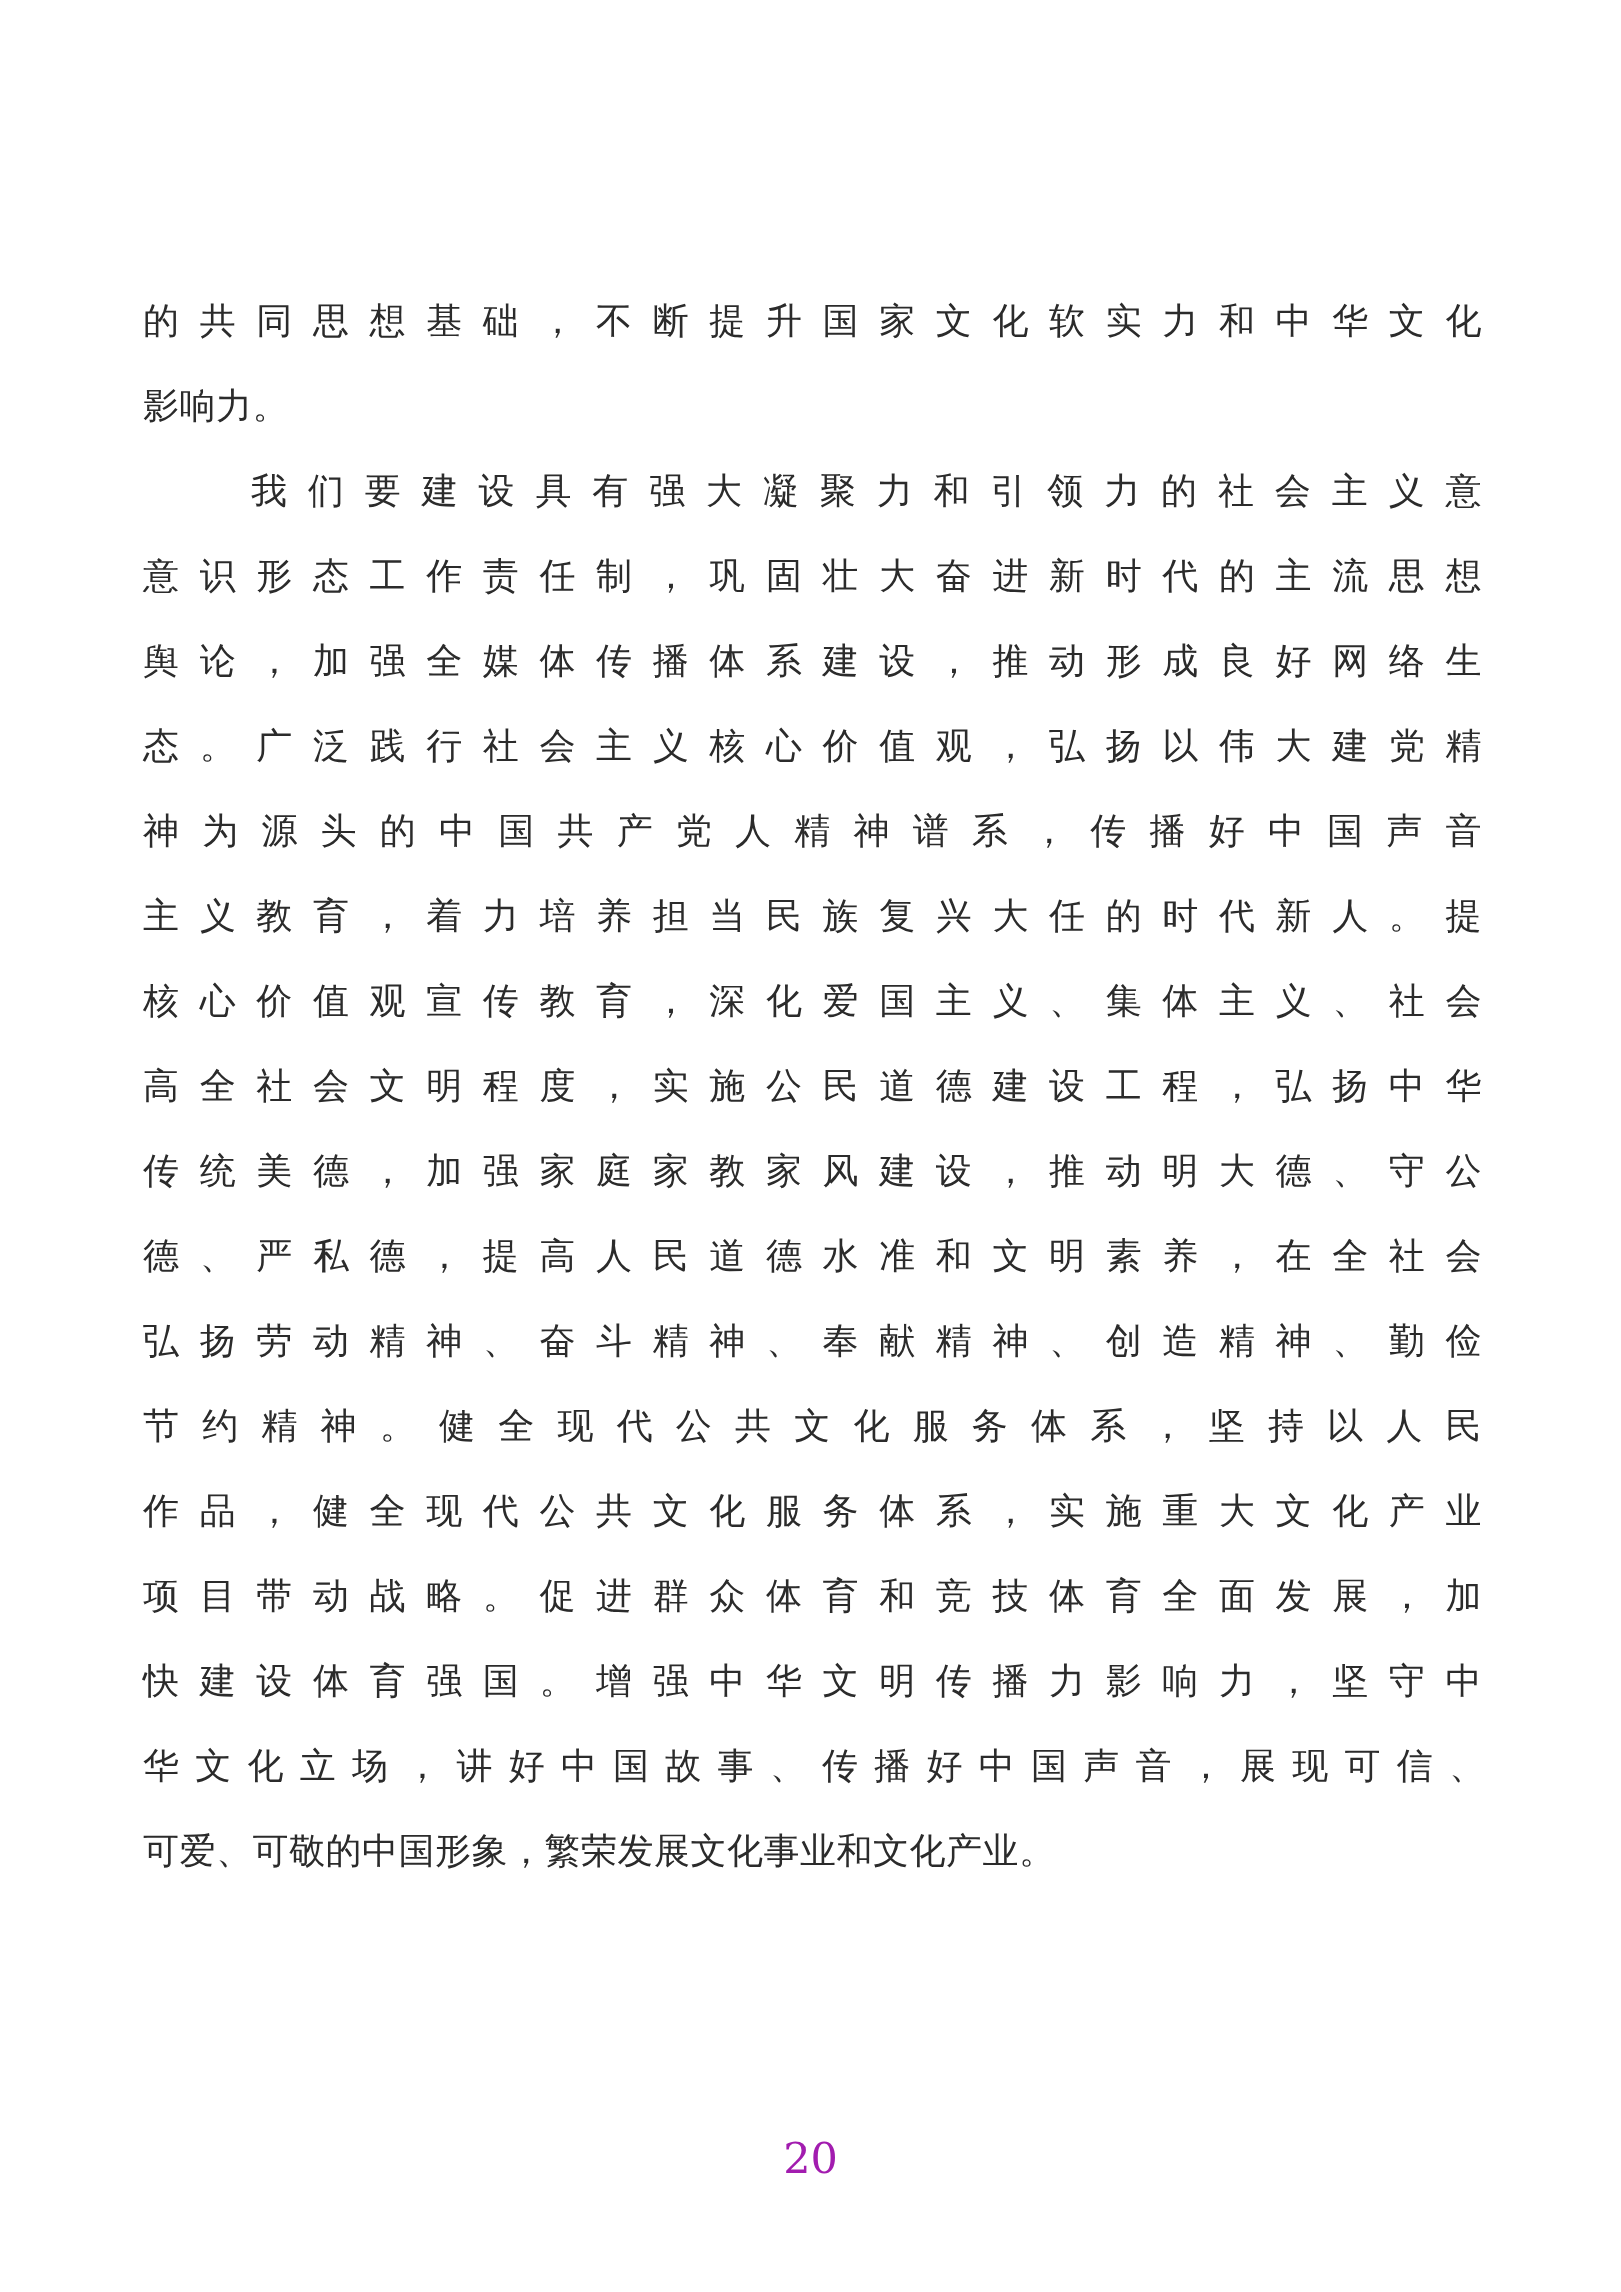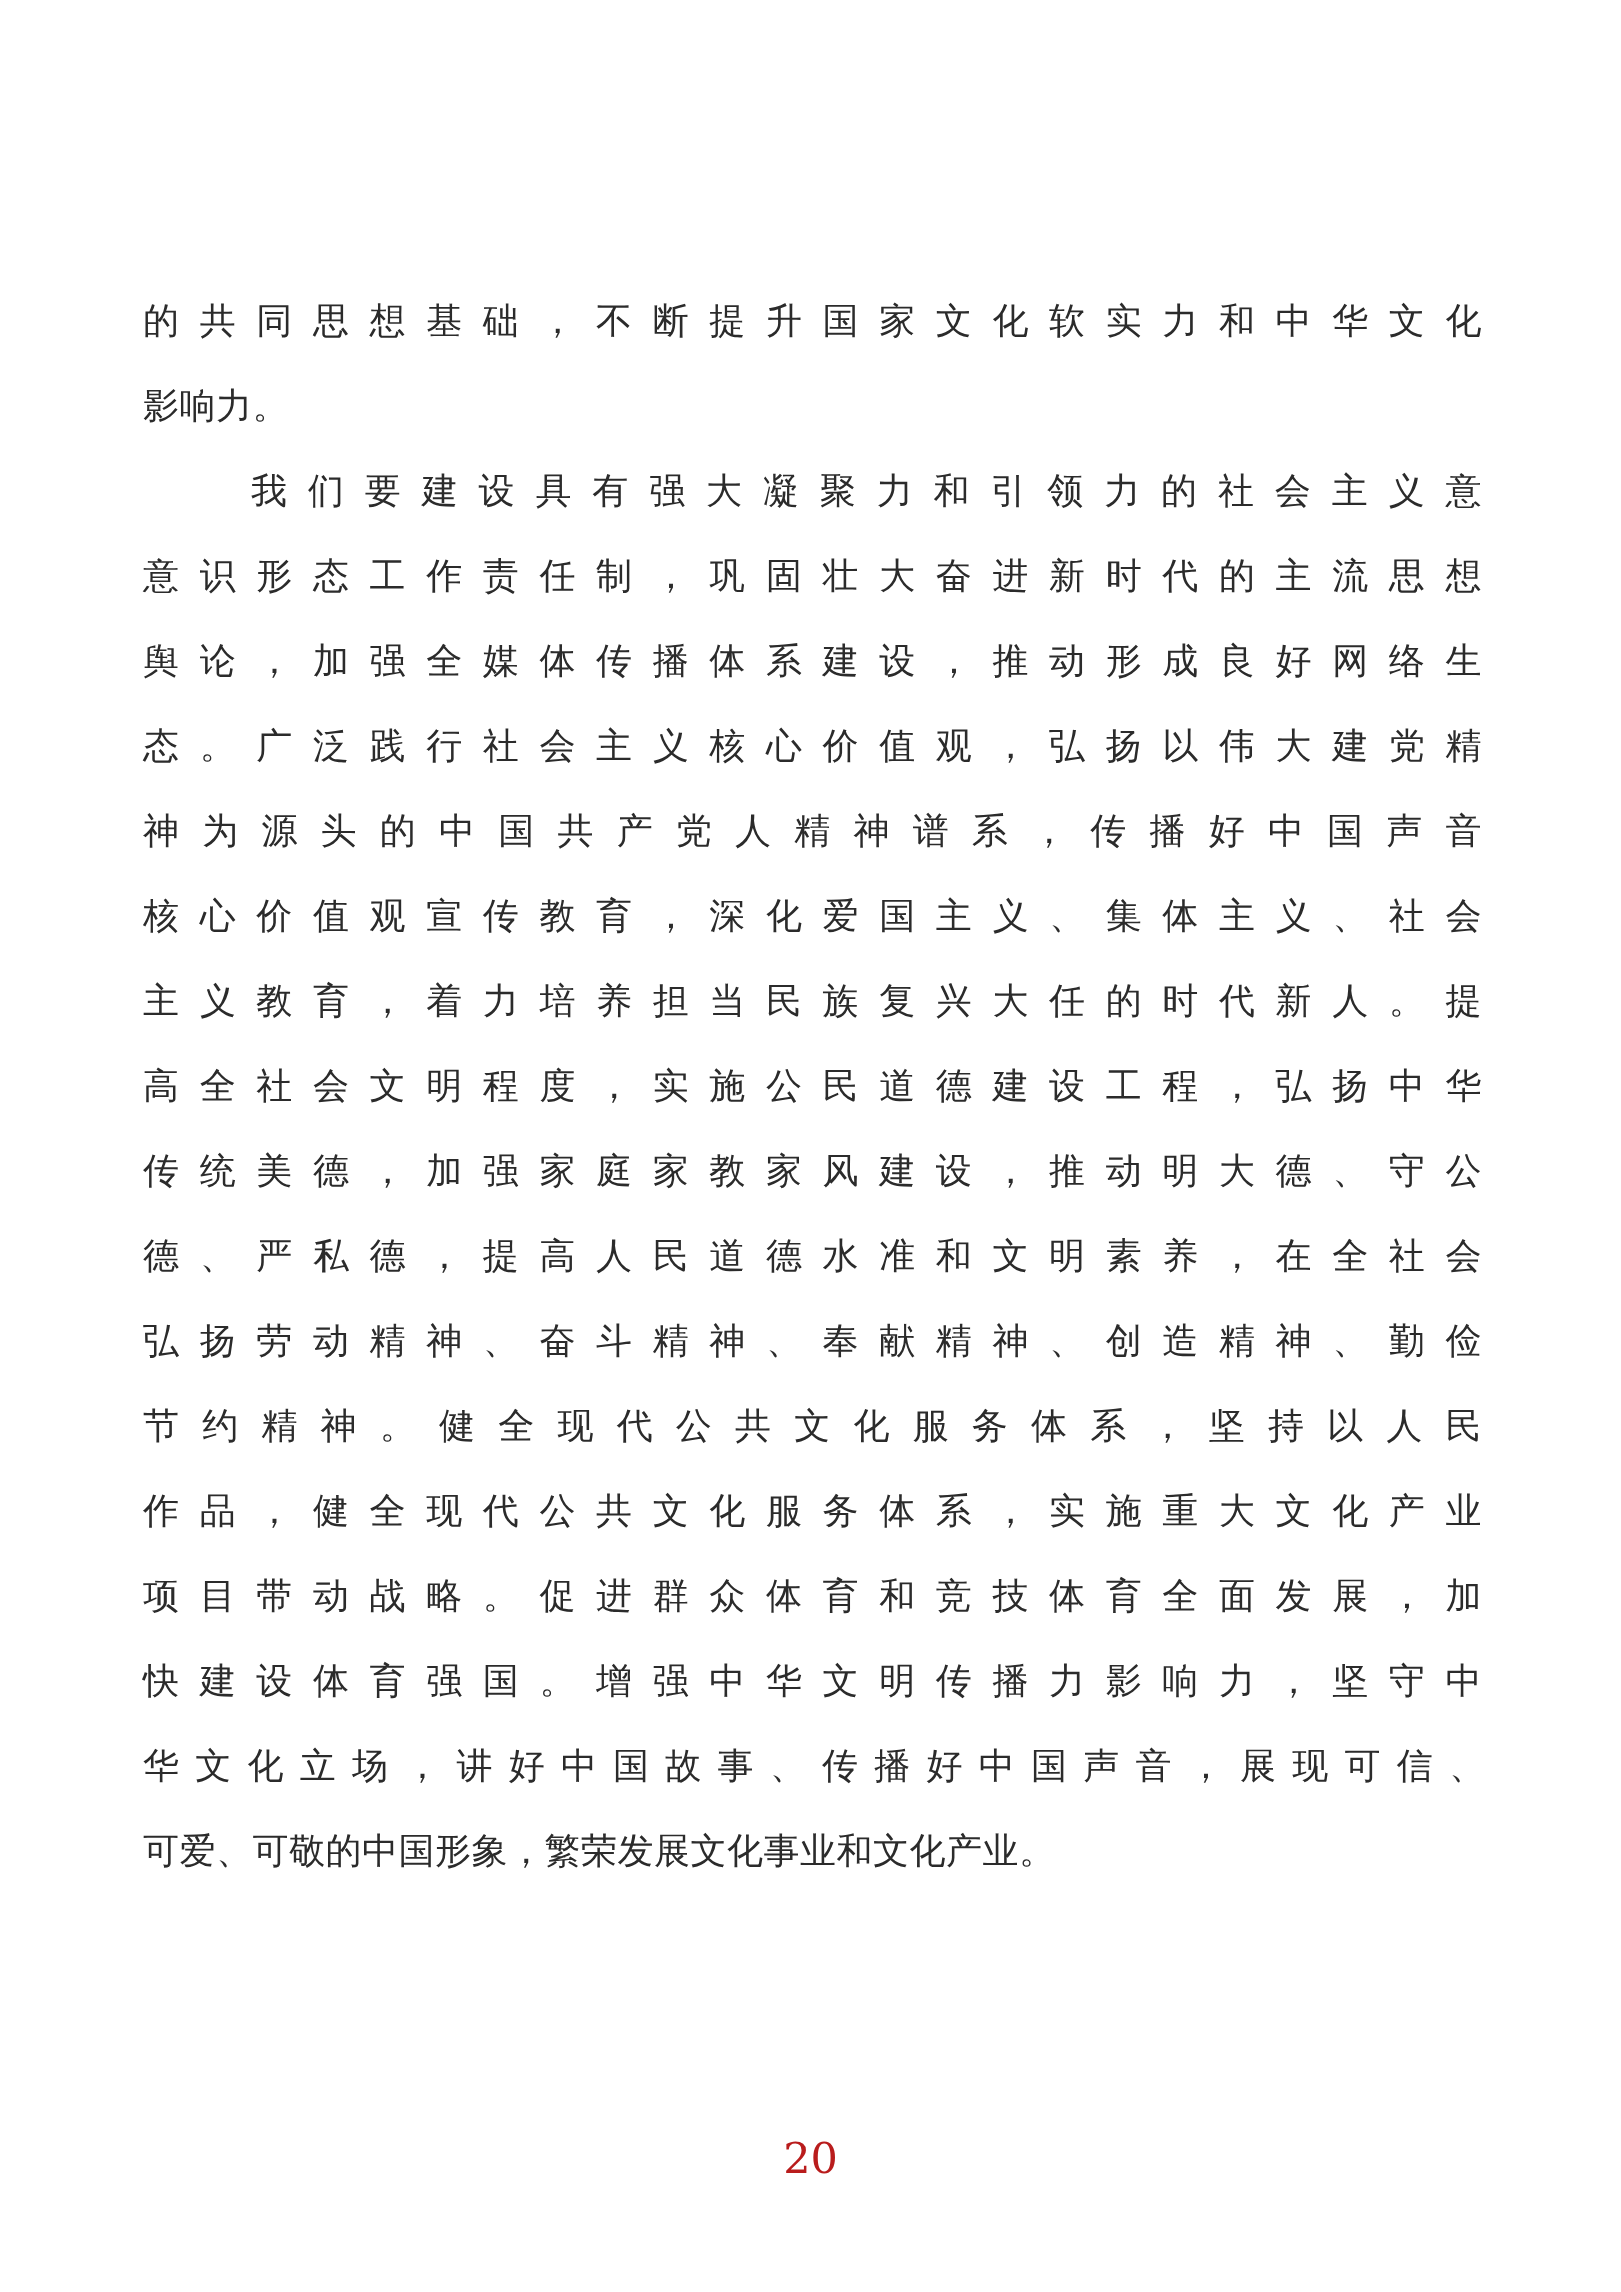--- a/index.html
+++ b/index.html
@@ -44,37 +44,37 @@
     letter-spacing: -2.9px;
   }
   .page-number {
     position: absolute;
     left: 0;
     top: 2133px;
     width: 100%;
     text-align: center;
     font-size: 43px;
     font-family: "DejaVu Serif", serif;
-    color: #b91c1c;
+    color: #a21caf;
   }
 </style>
 </head>
 <body>
 
 <div class="page">
   <div class="text-block">
     <div class="line">的共同思想基础，不断提升国家文化软实力和中华文化</div>
     <div class="line end">影响力。</div>
     <div class="line indent">我们要建设具有强大凝聚力和引领力的社会主义意</div>
     <div class="line">意识形态工作责任制，巩固壮大奋进新时代的主流思想</div>
     <div class="line">舆论，加强全媒体传播体系建设，推动形成良好网络生</div>
     <div class="line">态。广泛践行社会主义核心价值观，弘扬以伟大建党精</div>
     <div class="line">神为源头的中国共产党人精神谱系，传播好中国声音</div>
+    <div class="line">主义教育，着力培养担当民族复兴大任的时代新人。提</div>
     <div class="line">核心价值观宣传教育，深化爱国主义、集体主义、社会</div>
-    <div class="line">主义教育，着力培养担当民族复兴大任的时代新人。提</div>
     <div class="line">高全社会文明程度，实施公民道德建设工程，弘扬中华</div>
     <div class="line">传统美德，加强家庭家教家风建设，推动明大德、守公</div>
     <div class="line">德、严私德，提高人民道德水准和文明素养，在全社会</div>
     <div class="line">弘扬劳动精神、奋斗精神、奉献精神、创造精神、勤俭</div>
     <div class="line">节约精神。健全现代公共文化服务体系，坚持以人民</div>
     <div class="line">作品，健全现代公共文化服务体系，实施重大文化产业</div>
     <div class="line">项目带动战略。促进群众体育和竞技体育全面发展，加</div>
     <div class="line">快建设体育强国。增强中华文明传播力影响力，坚守中</div>
     <div class="line tight">华文化立场，讲好中国故事、传播好中国声音，展现可信、</div>
     <div class="line end">可爱、可敬的中国形象，繁荣发展文化事业和文化产业。</div>

